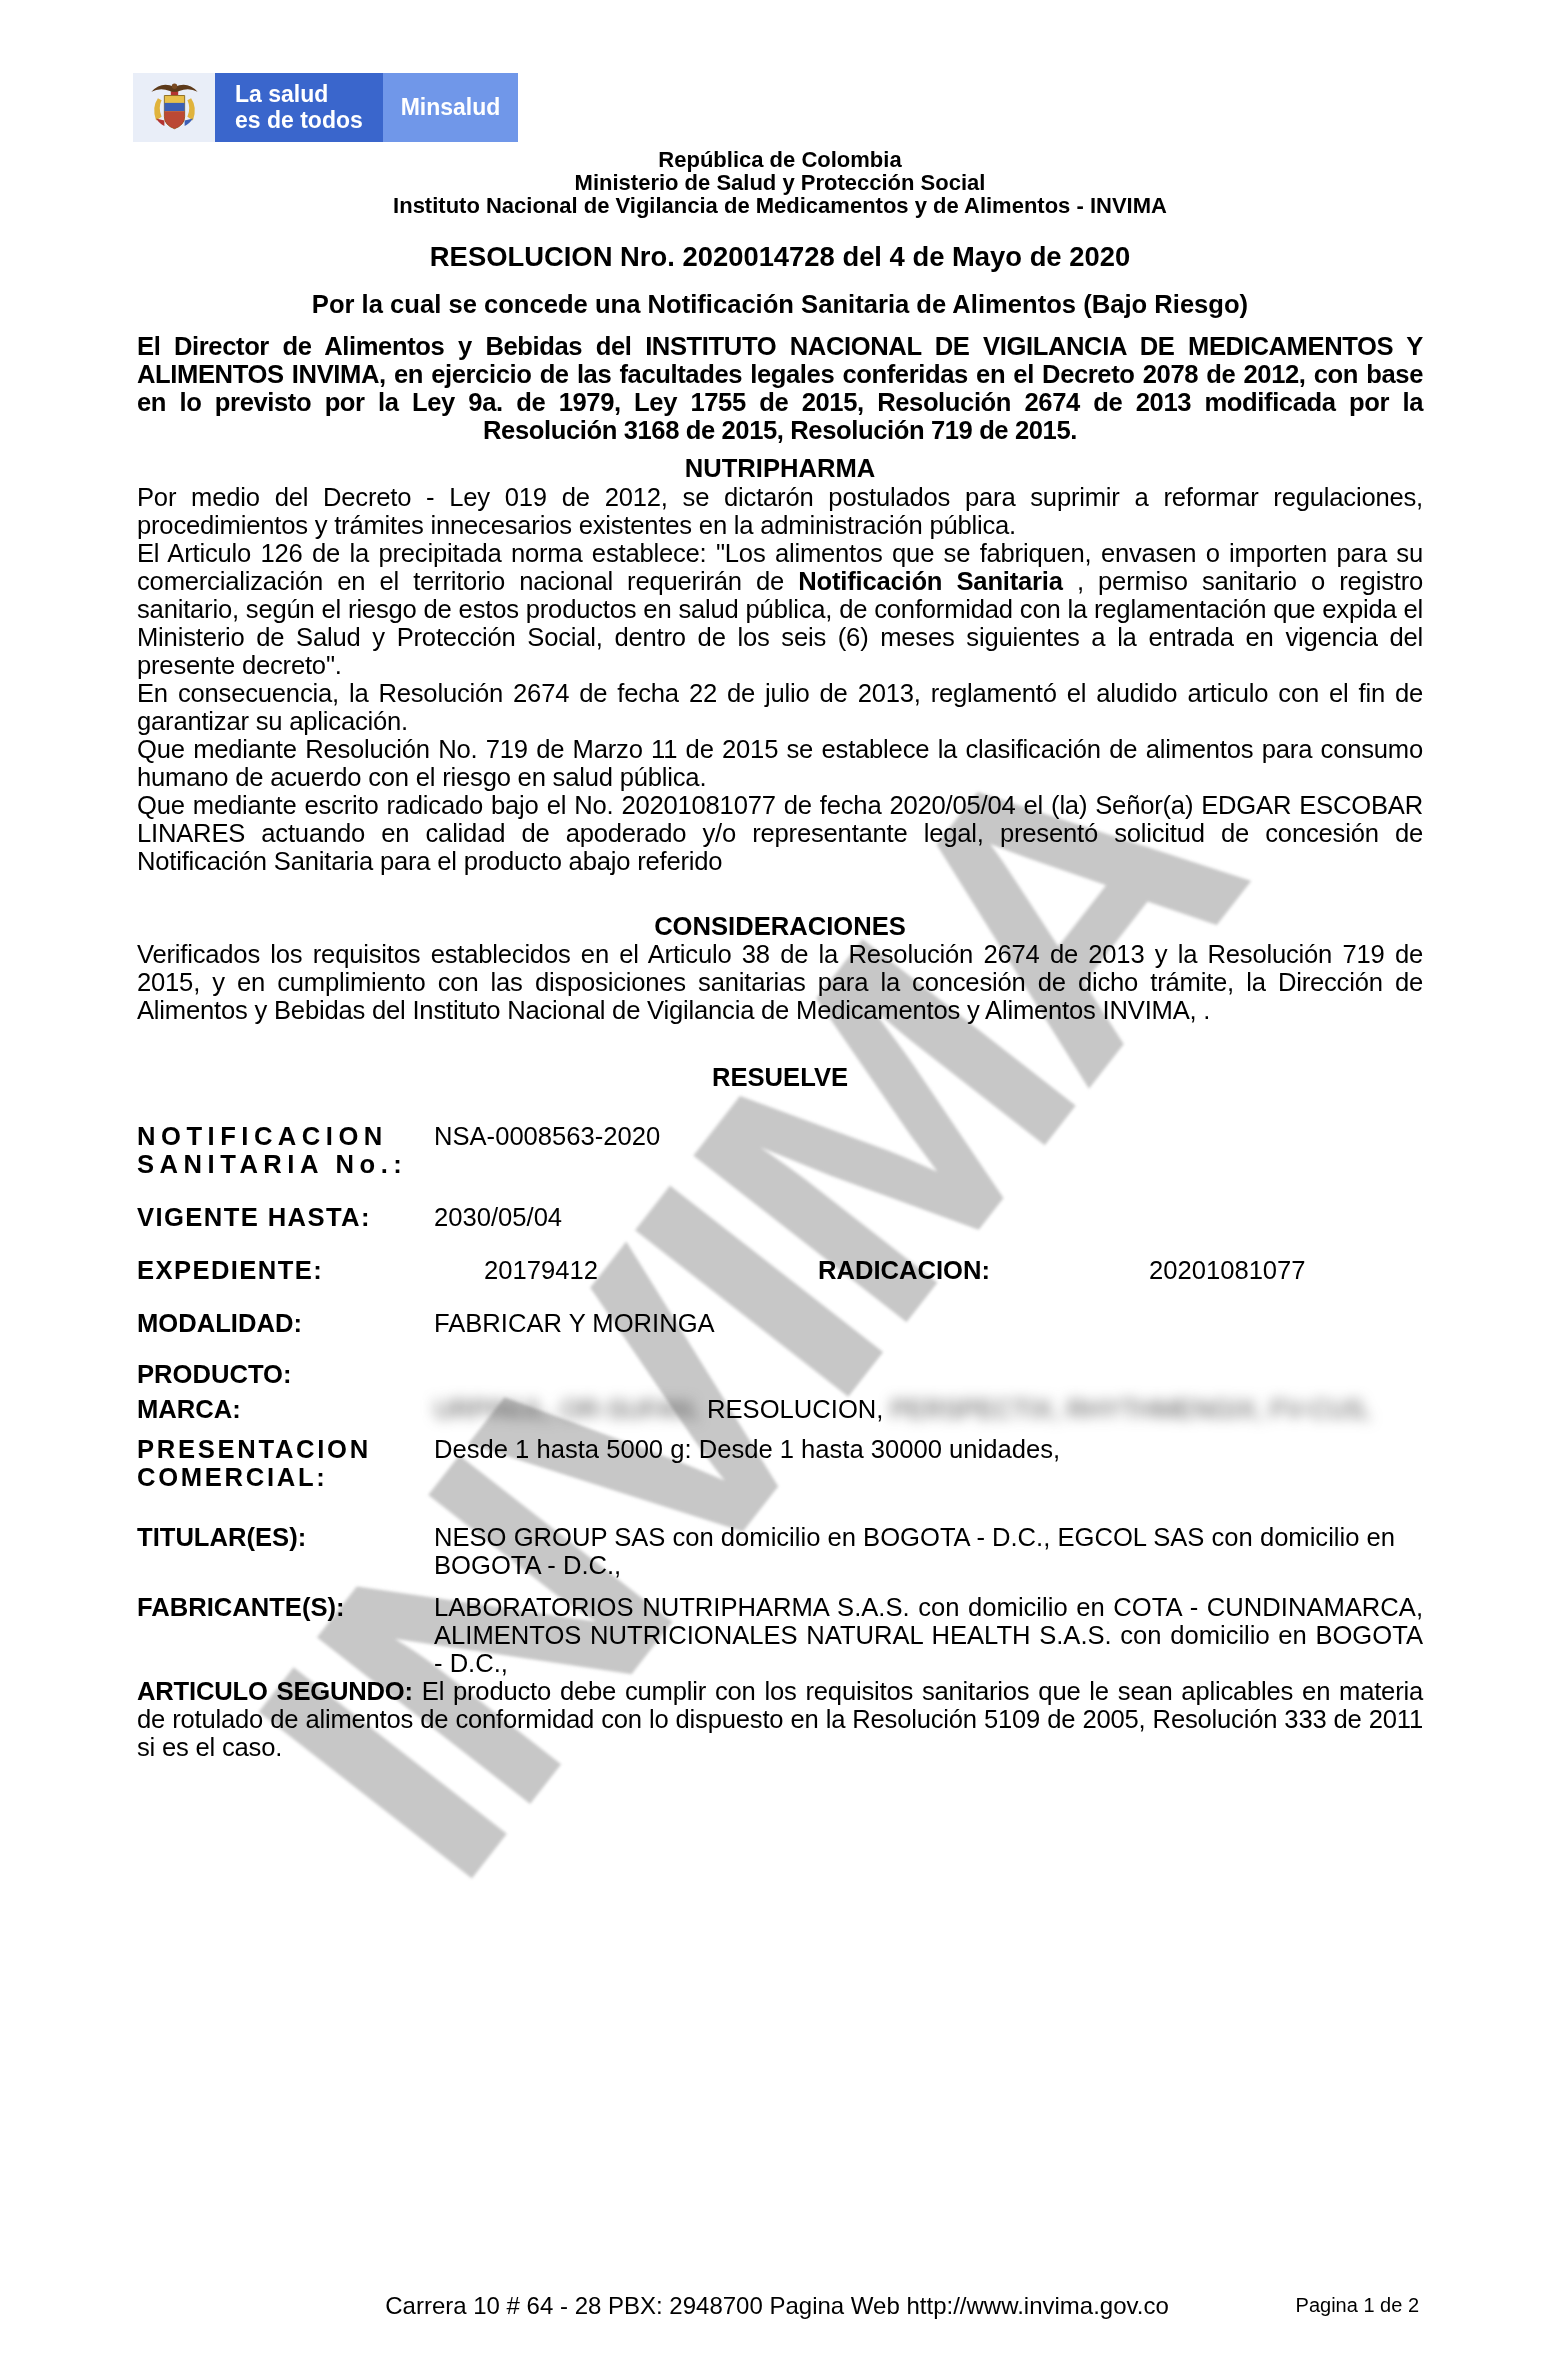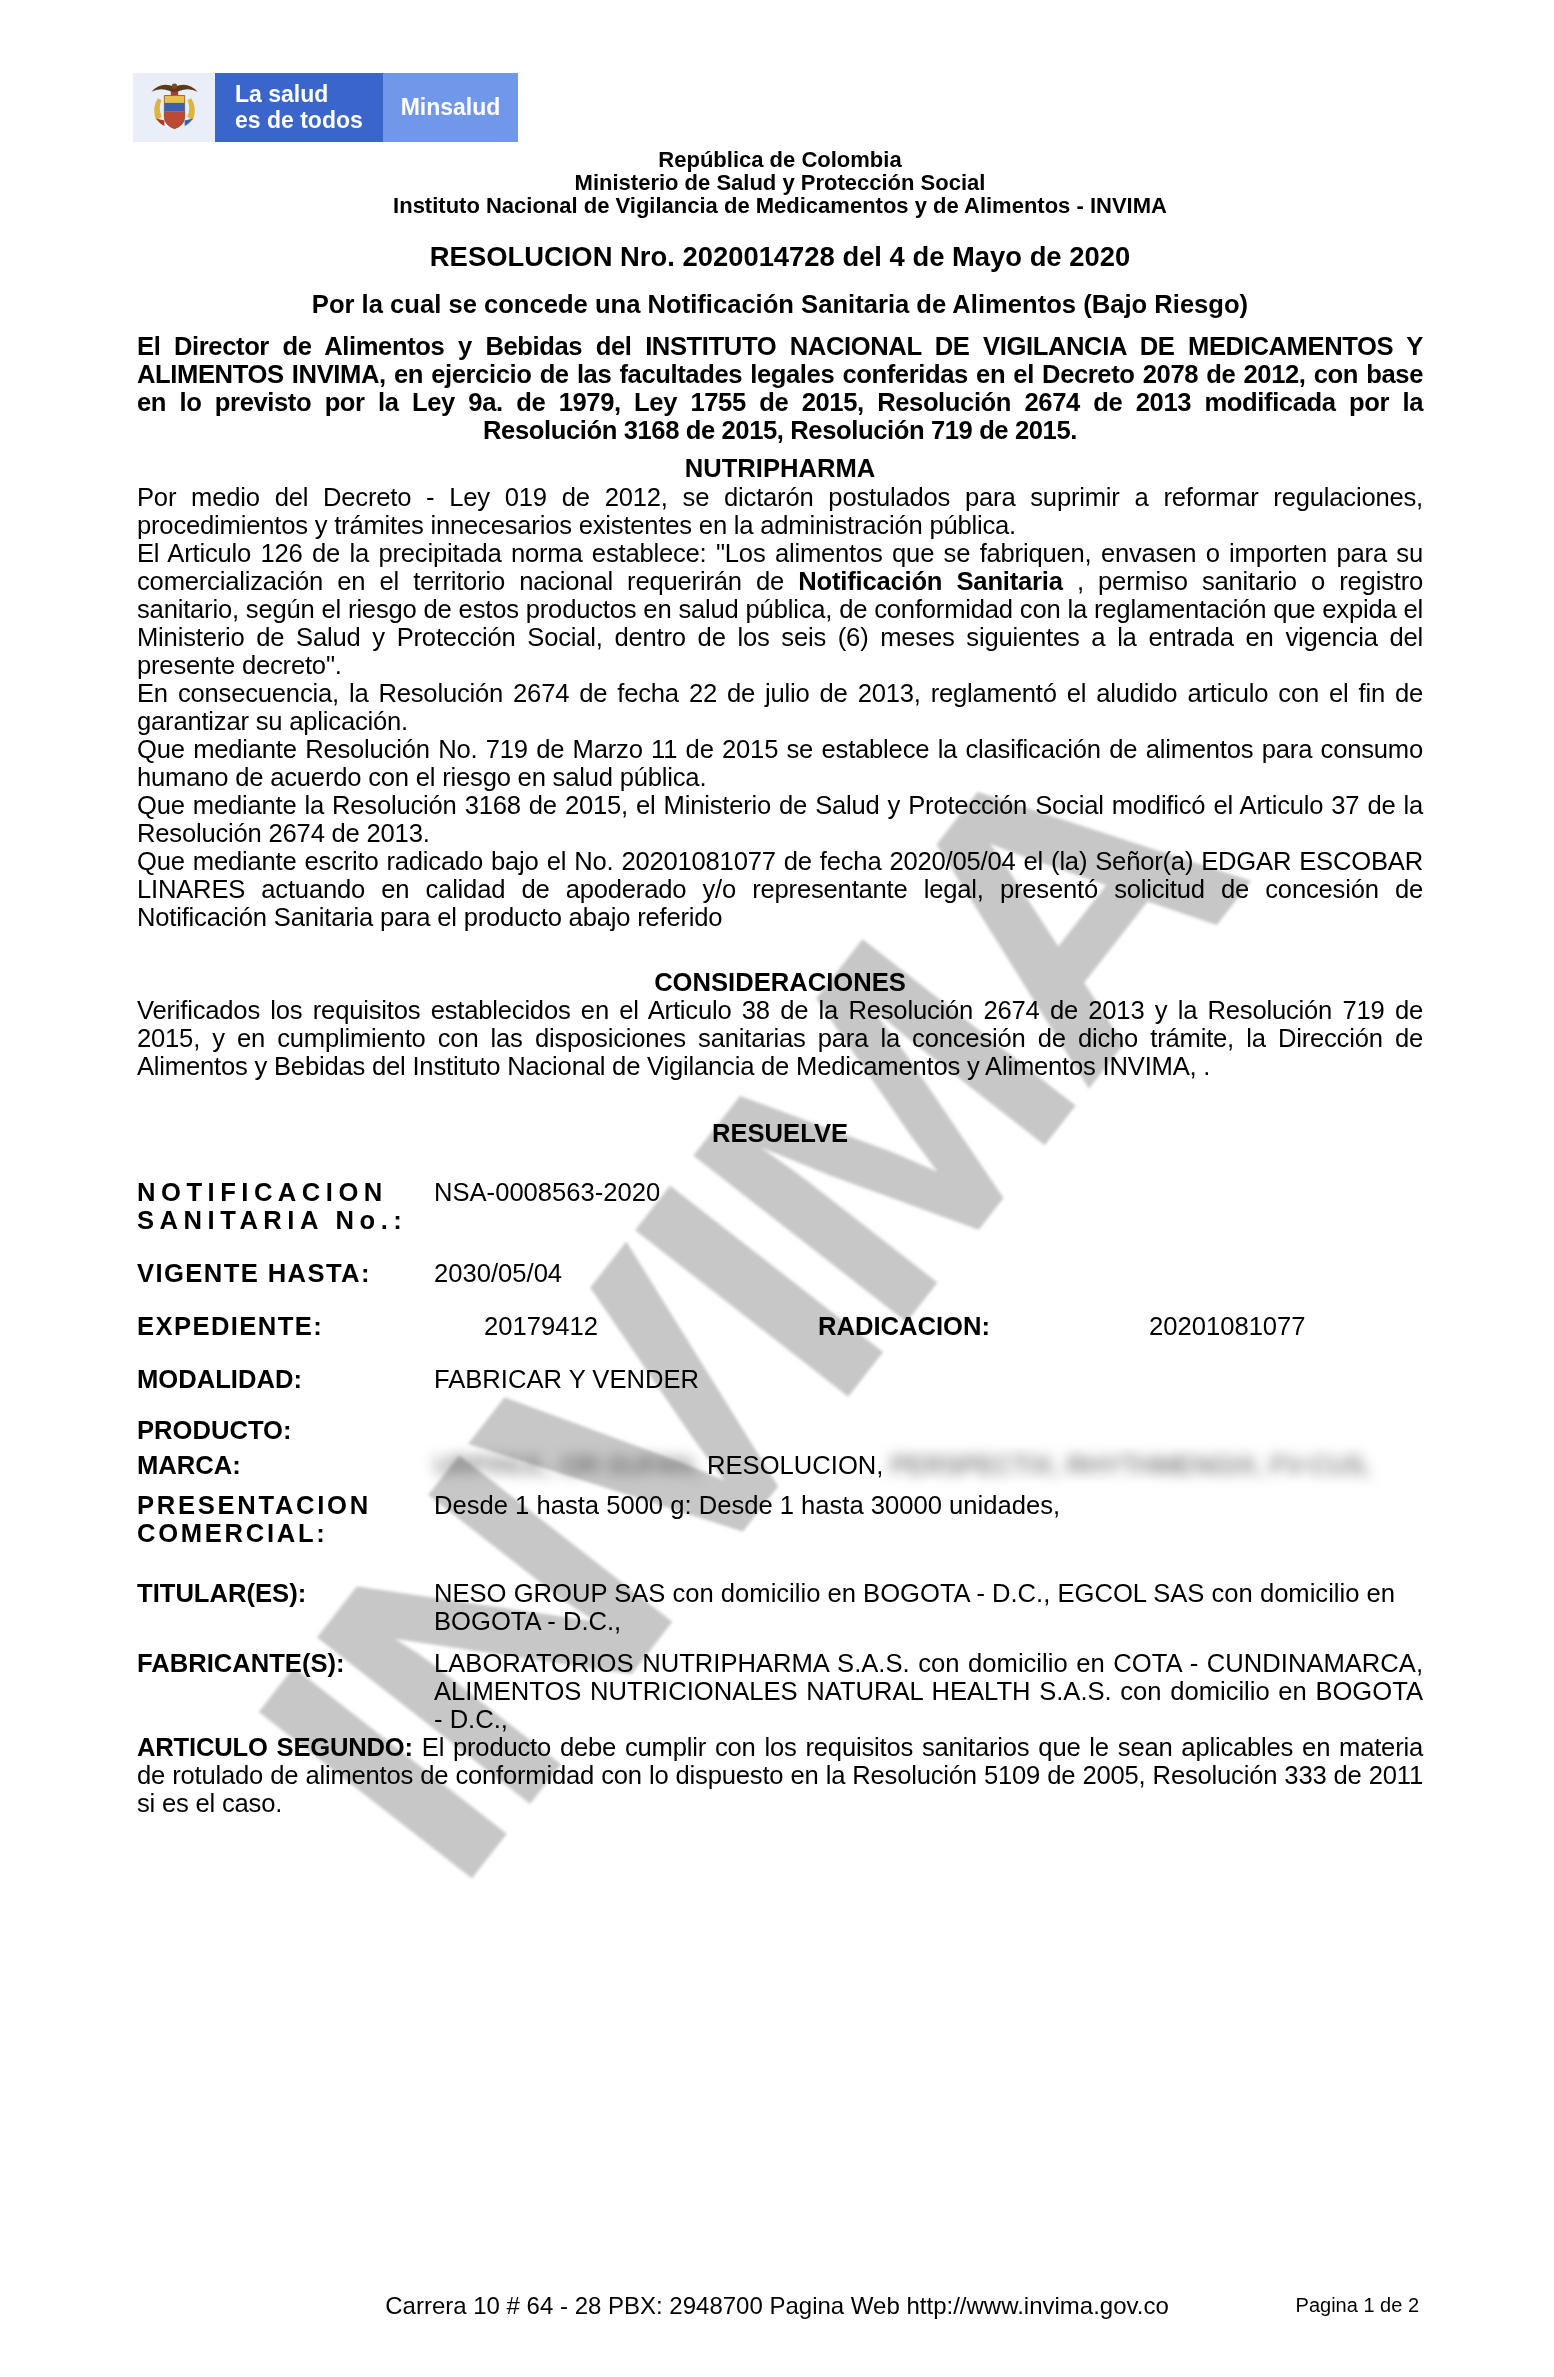--- a/index.html
+++ b/index.html
@@ -97,21 +97,20 @@
   <h3 class="sec antecedentes">NUTRIPHARMA</h3>
 
   <p class="body mt18">Por medio del Decreto - Ley 019 de 2012, se dictarón postulados para suprimir a reformar regulaciones, procedimientos y trámites innecesarios existentes en la administración pública.</p>
 
   <p class="body mt44"><span>El Articulo 126 de la precipitada norma establece: "Los alimentos que se fabriquen, envasen o importen para su comercialización en el territorio nacional requerirán de </span><b class="lead">Notificación Sanitaria</b><span> , permiso sanitario o registro sanitario, según el riesgo de estos productos en salud pública, de conformidad con la reglamentación que expida el Ministerio de Salud y Protección Social, dentro de los seis (6) meses siguientes a la entrada en vigencia del presente decreto".</span></p>
 
   <p class="body mt30">En consecuencia, la Resolución 2674 de fecha 22 de julio de 2013, reglamentó el aludido articulo con el fin de garantizar su aplicación.</p>
 
   <p class="body mt40">Que mediante Resolución No. 719 de Marzo 11 de 2015 se establece la clasificación de alimentos para consumo humano de acuerdo con el riesgo en salud pública.</p>
 
-  <p class="body mt43">Que mediante la Resolución 3168 de 2015, el Ministerio de Salud y Protección Social modificó el Articulo 37 de la Resolución 2674 de 2013.</p>
 
   <p class="body mt44">Que mediante escrito radicado bajo el No. 20201081077 de fecha 2020/05/04 el (la) Señor(a) EDGAR ESCOBAR LINARES actuando en calidad de apoderado y/o representante legal, presentó solicitud de concesión de Notificación Sanitaria para el producto abajo referido</p>
 
   <h3 class="sec consideraciones">CONSIDERACIONES</h3>
 
   <p class="body mt14">Verificados los requisitos establecidos en el Articulo 38 de la Resolución 2674 de 2013 y la Resolución 719 de 2015, y en cumplimiento con las disposiciones sanitarias para la concesión de dicho trámite, la Dirección de Alimentos y Bebidas del Instituto Nacional de Vigilancia de Medicamentos y Alimentos INVIMA, .</p>
 
   <h3 class="sec resuelve">RESUELVE</h3>
 
 
@@ -130,21 +129,21 @@
 
   <div class="frow exp mt27">
     <div class="flabel ls1">EXPEDIENTE:</div>
     <div class="fvalue indent55">20179412</div>
     <div class="flabel indent53">RADICACION:</div>
     <div class="fvalue">20201081077</div>
   </div>
 
   <div class="frow mt27">
     <div class="flabel">MODALIDAD:</div>
-    <div class="fvalue">FABRICAR Y VENDER</div>
+    <div class="fvalue">FABRICAR Y MORINGA</div>
   </div>
 
   <div class="frow mt25">
     <div class="flabel">PRODUCTO:</div>
   </div>
 
   <div class="frow mt7">
     <div class="flabel">MARCA:</div>
     <div class="fvalue"><span class="redact">URPINUL, OR-SUFAN,</span><span> RESOLUCION, </span><span class="redact">PERSPECTIX, RHYTHMENGIX, FV-CUS,</span></div>
   </div>

